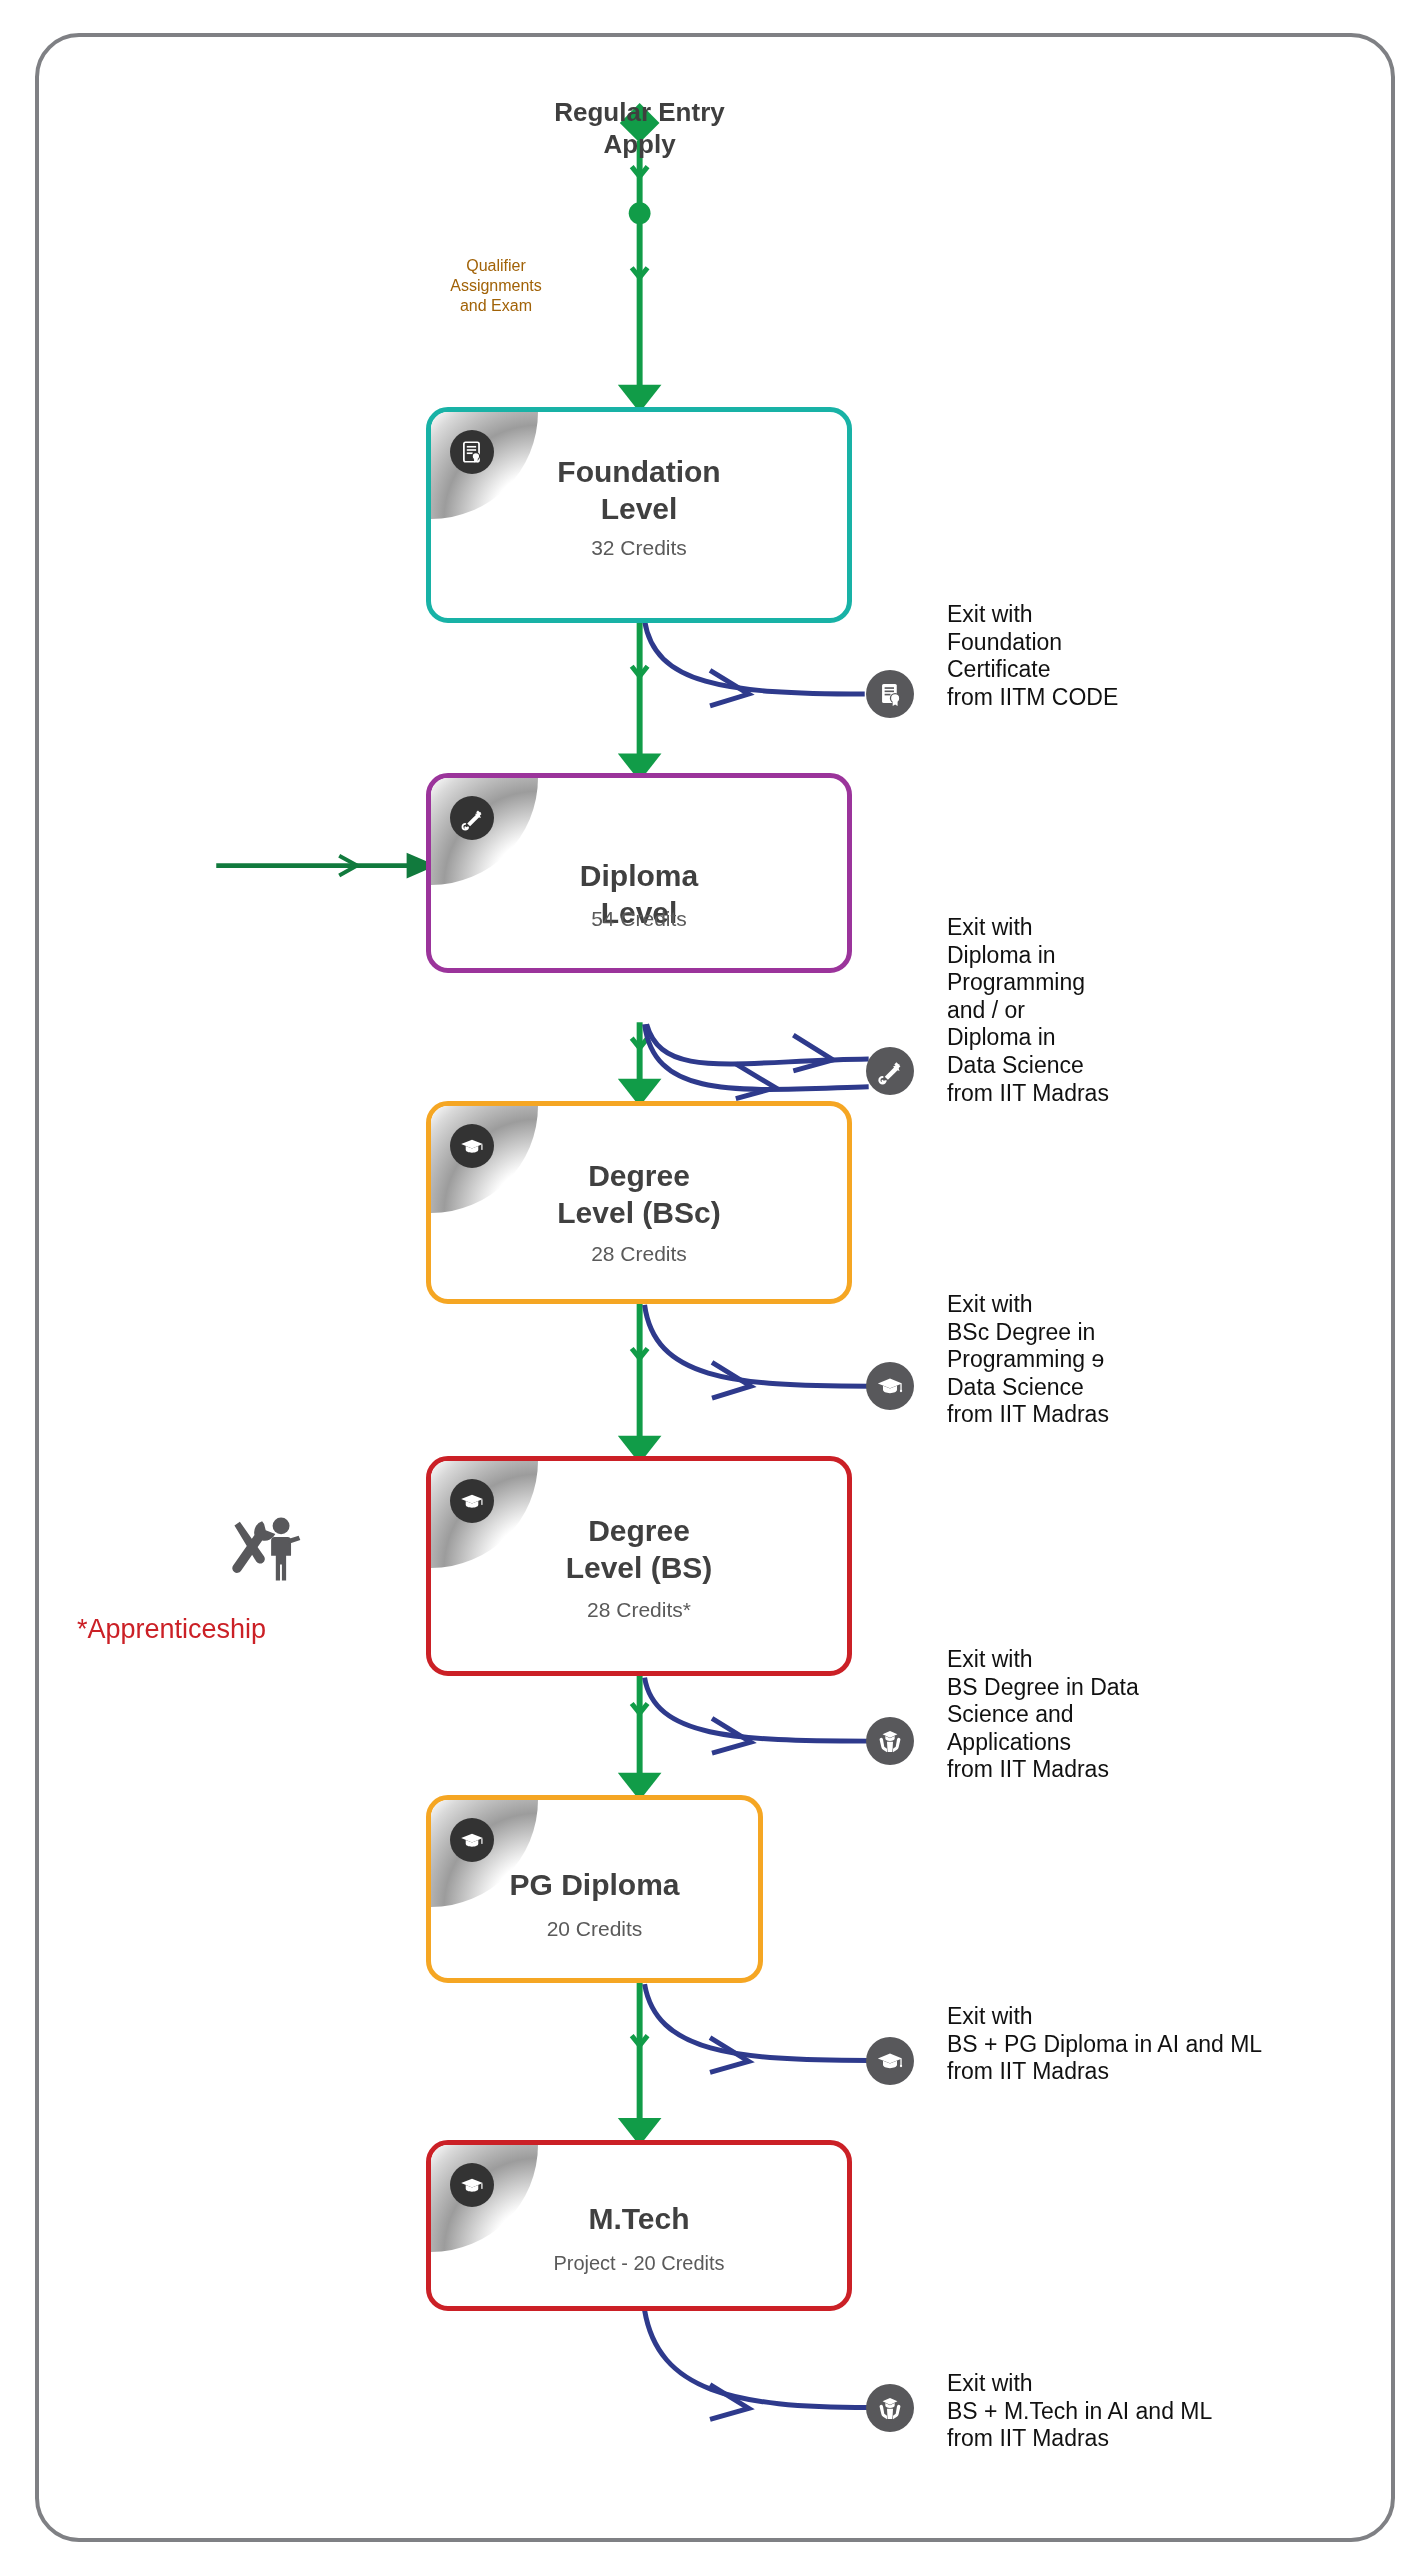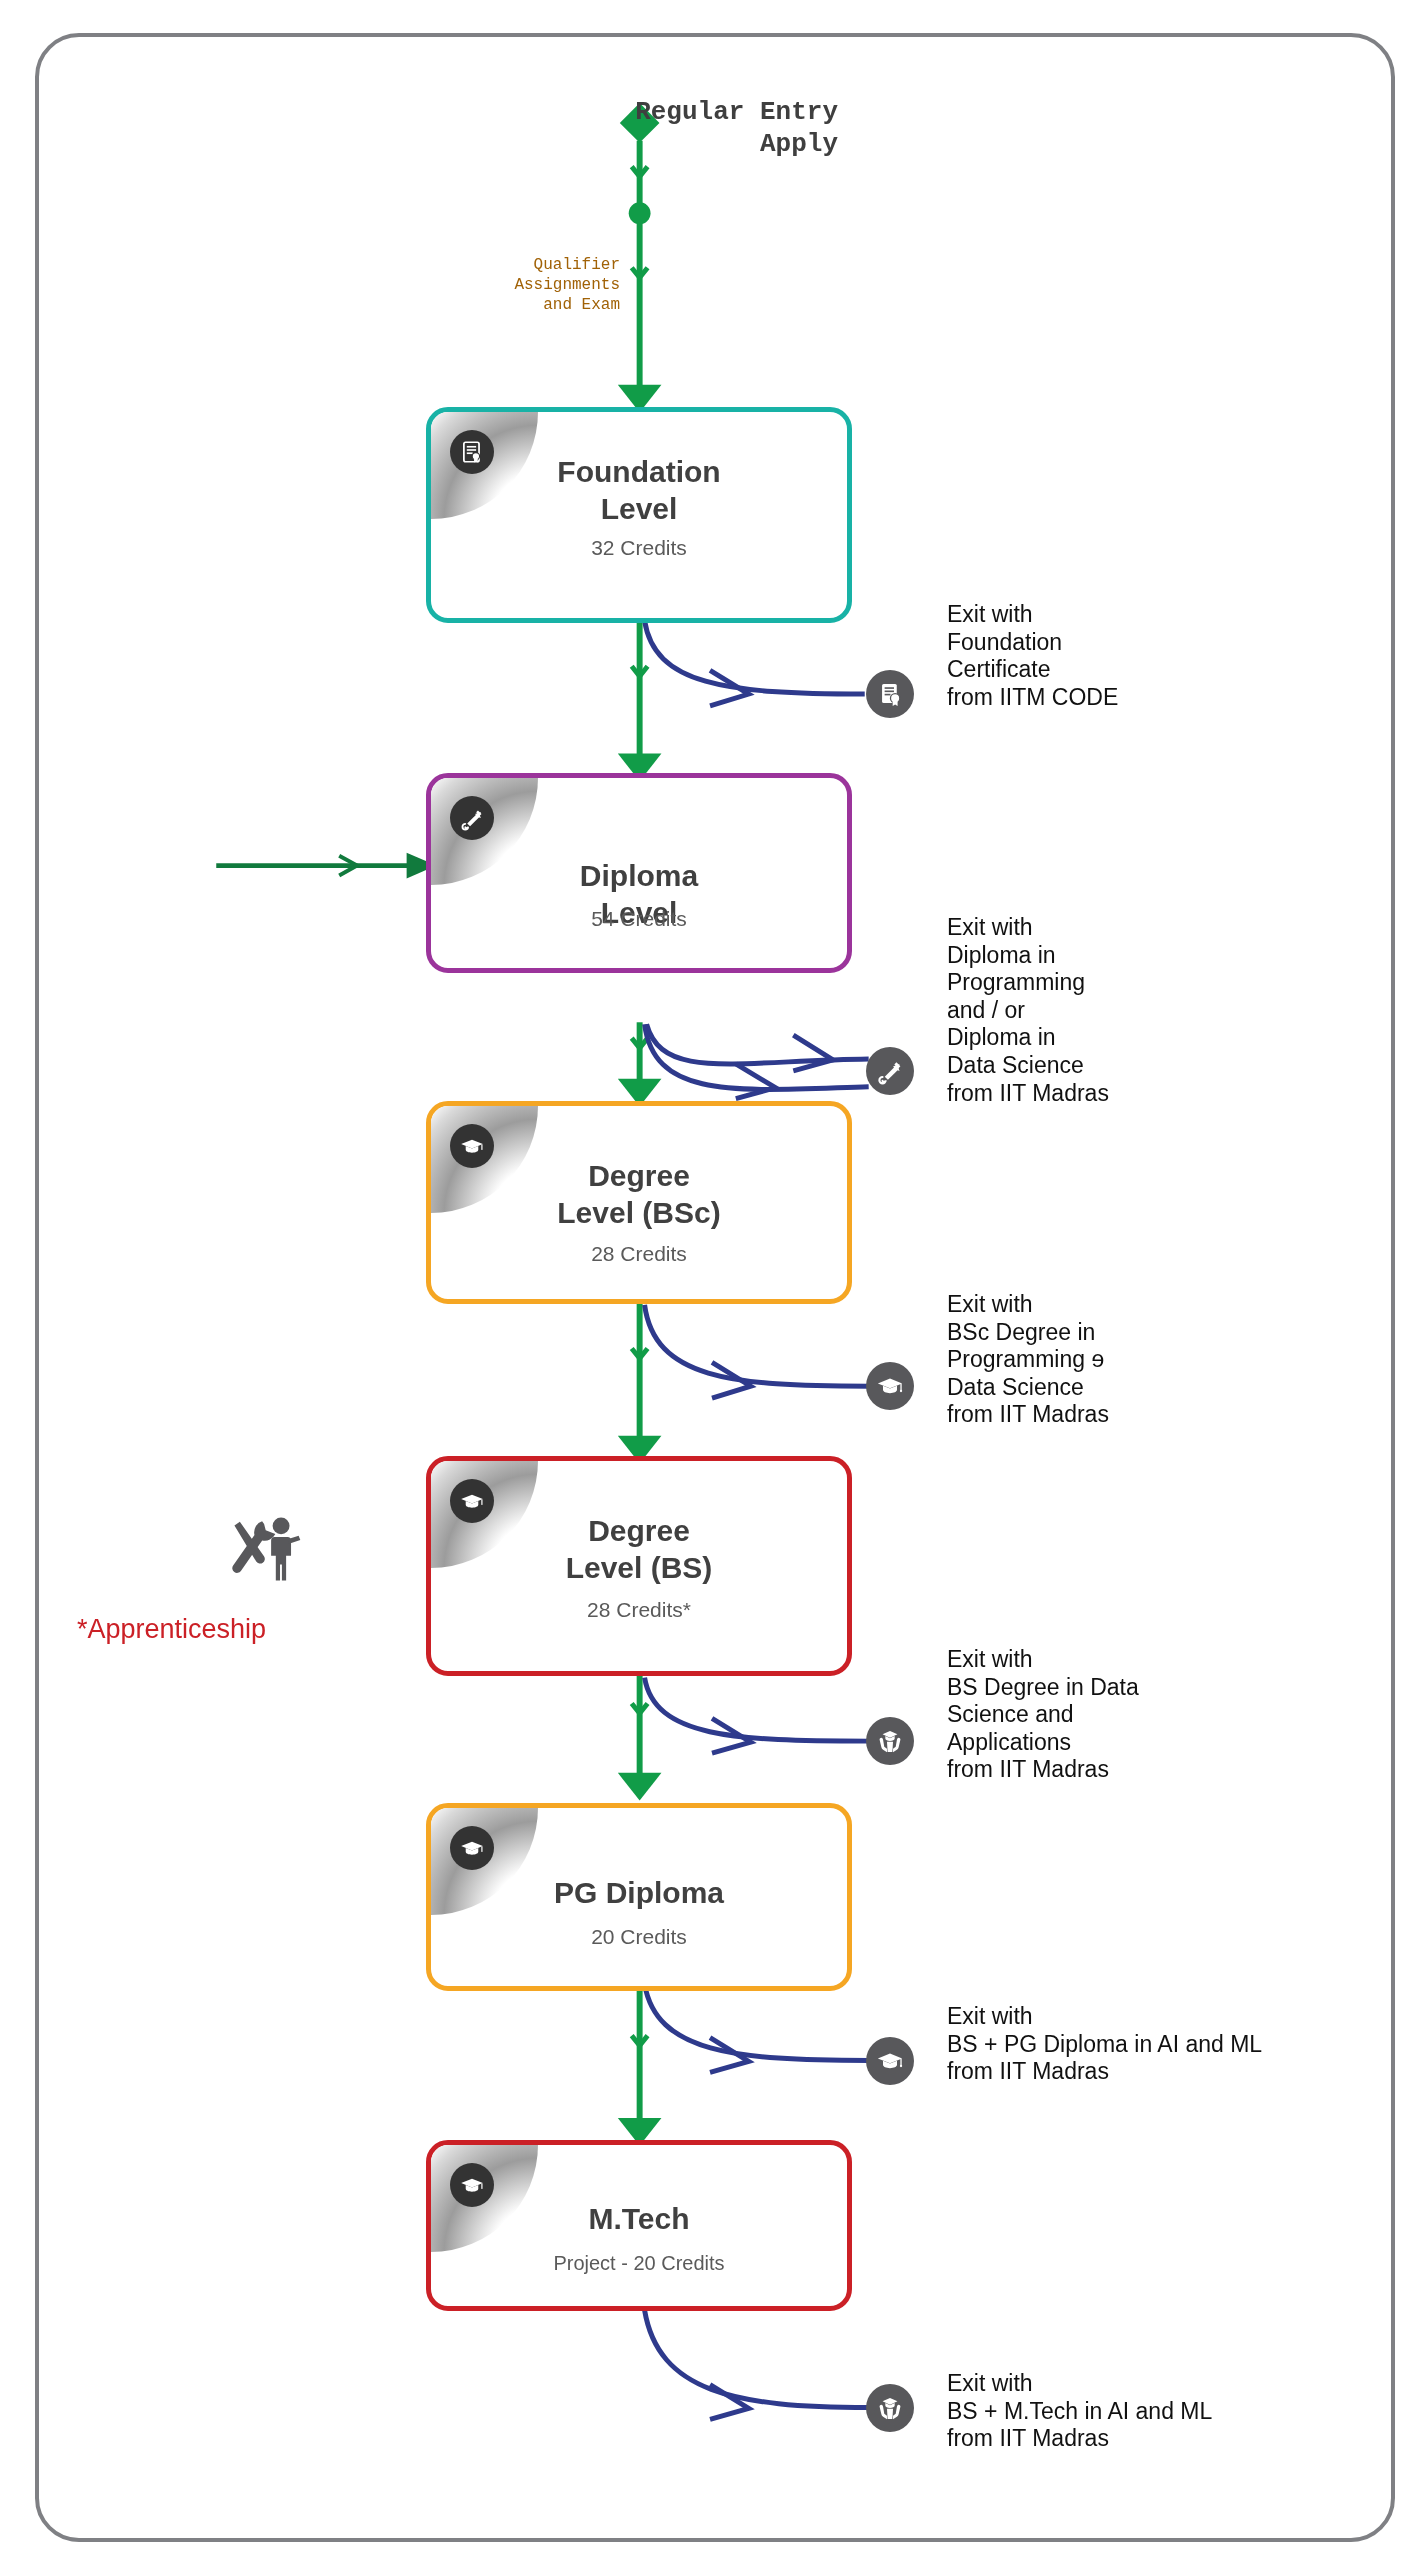--- a/index.html
+++ b/index.html
@@ -43,21 +43,21 @@
 
   
   .c-teal{border-color:#18b2a6;}
   .c-purple{border-color:#9b349b;}
   .c-orange{border-color:#f5a623;}
   .c-red{border-color:#cb2026;}
 
   
   .lbl{position:absolute;}
   .lbl.bold{font-weight:bold;color:#3f3f3f;}
-  .lbl.center{text-align:right;font-family:Liberation Mono, monospace;}
+  .lbl.center{text-align:center;}
   .exit{
     position:absolute;font-size:23px;line-height:1.20;color:#111;
     white-space:pre-line;
   }
   .appr{
     position:absolute;color:#cb2026;font-size:27px;white-space:nowrap;
   }
   .appr-icon{position:absolute;}
 
   
@@ -237,21 +237,21 @@
           <rect x="20.6" y="10.6" width="1.1" height="5"></rect>
         </g>
           </svg>
       </div>
     </div>
     <div class="btitle" style="top:52px;font-size:30px;white-space:pre-line;">Degree
 Level (BS)</div>
     <div class="bsub" style="top:137px;text-align:center;">28 Credits*</div>
   </div>
 
-  <div class="box c-orange" style="left:426px;top:1795px;width:426px;height:188px;margin-top:8px;">
+  <div class="box c-orange" style="left:426px;top:1795px;width:337px;height:188px;">
     <div class="corner">
       <div class="badge">
         <svg viewBox="0 0 24 24">
             <g fill="#ffffff">
           <path d="M12 6.2 L22 10.2 L12 14.2 L2 10.2 Z"></path>
           <path d="M6.2 12.1 v3.4 c0 1.5 2.6 2.7 5.8 2.7 s5.8 -1.2 5.8 -2.7 v-3.4 l-5.8 2.3 z"></path>
           <rect x="20.6" y="10.6" width="1.1" height="5"></rect>
         </g>
           </svg>
       </div>

